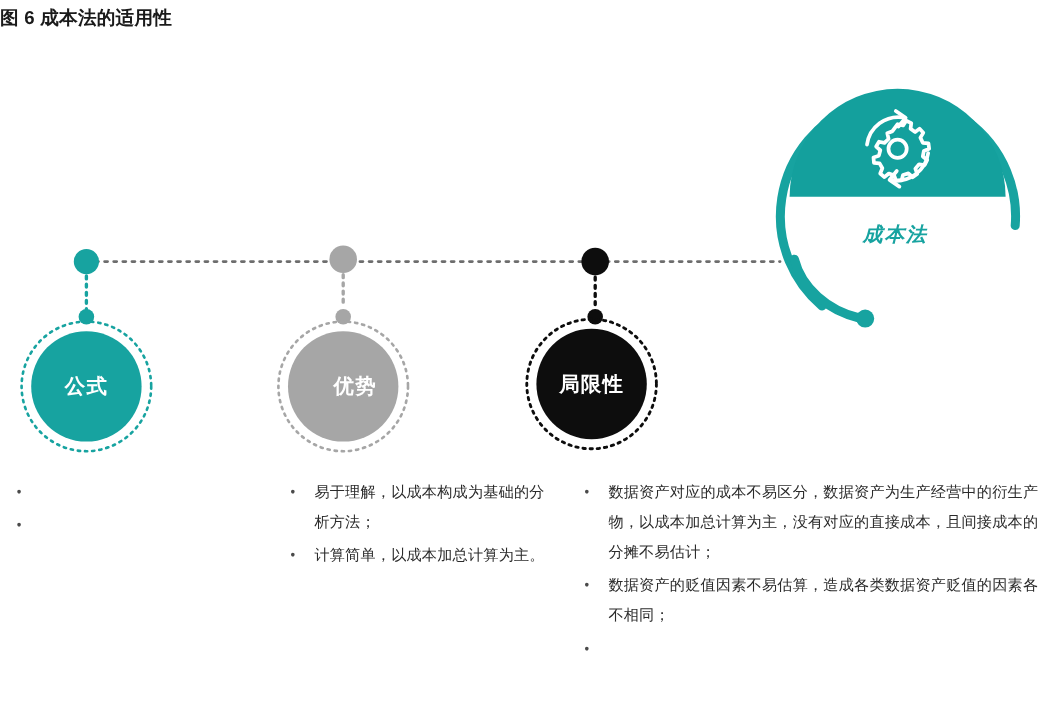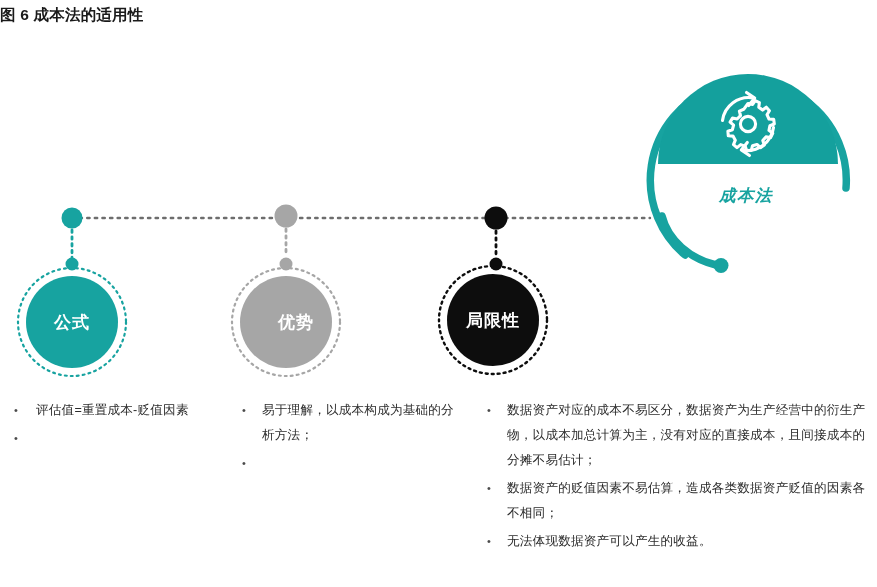--- a/index.html
+++ b/index.html
@@ -173,43 +173,42 @@
   <div class="node-label" style="left:286px; top:322px;margin-left:10px;">优势</div>
 
   <div class="node-label" style="left:493px; top:320px;font-family:Liberation Serif, serif;">局限性</div>
 
   <div id="hub-label" style="left:746px; top:196px;">成本法</div>
 </div>
 
 <div class="bullet-col" id="col-formula">
   <div class="bullet-item">
     <span class="bullet-dot">•</span>
-    <span class="bullet-text">评估值=重置成本-贬值因素</span>
   </div>
   <div class="bullet-item">
     <span class="bullet-dot">•</span>
   </div>
 </div>
 
 <div class="bullet-col" id="col-adv">
   <div class="bullet-item">
     <span class="bullet-dot">•</span>
     <span class="bullet-text">易于理解，以成本构成为基础的分析方法；</span>
   </div>
   <div class="bullet-item">
     <span class="bullet-dot">•</span>
+    <span class="bullet-text">计算简单，以成本加总计算为主。</span>
   </div>
 </div>
 
 <div class="bullet-col" id="col-limit">
   <div class="bullet-item">
     <span class="bullet-dot">•</span>
     <span class="bullet-text">数据资产对应的成本不易区分，数据资产为生产经营中的衍生产物，以成本加总计算为主，没有对应的直接成本，且间接成本的分摊不易估计；</span>
   </div>
   <div class="bullet-item">
     <span class="bullet-dot">•</span>
     <span class="bullet-text">数据资产的贬值因素不易估算，造成各类数据资产贬值的因素各不相同；</span>
   </div>
   <div class="bullet-item">
     <span class="bullet-dot">•</span>
-    <span class="bullet-text">无法体现数据资产可以产生的收益。</span>
   </div>
 </div>
 
 </body></html>

